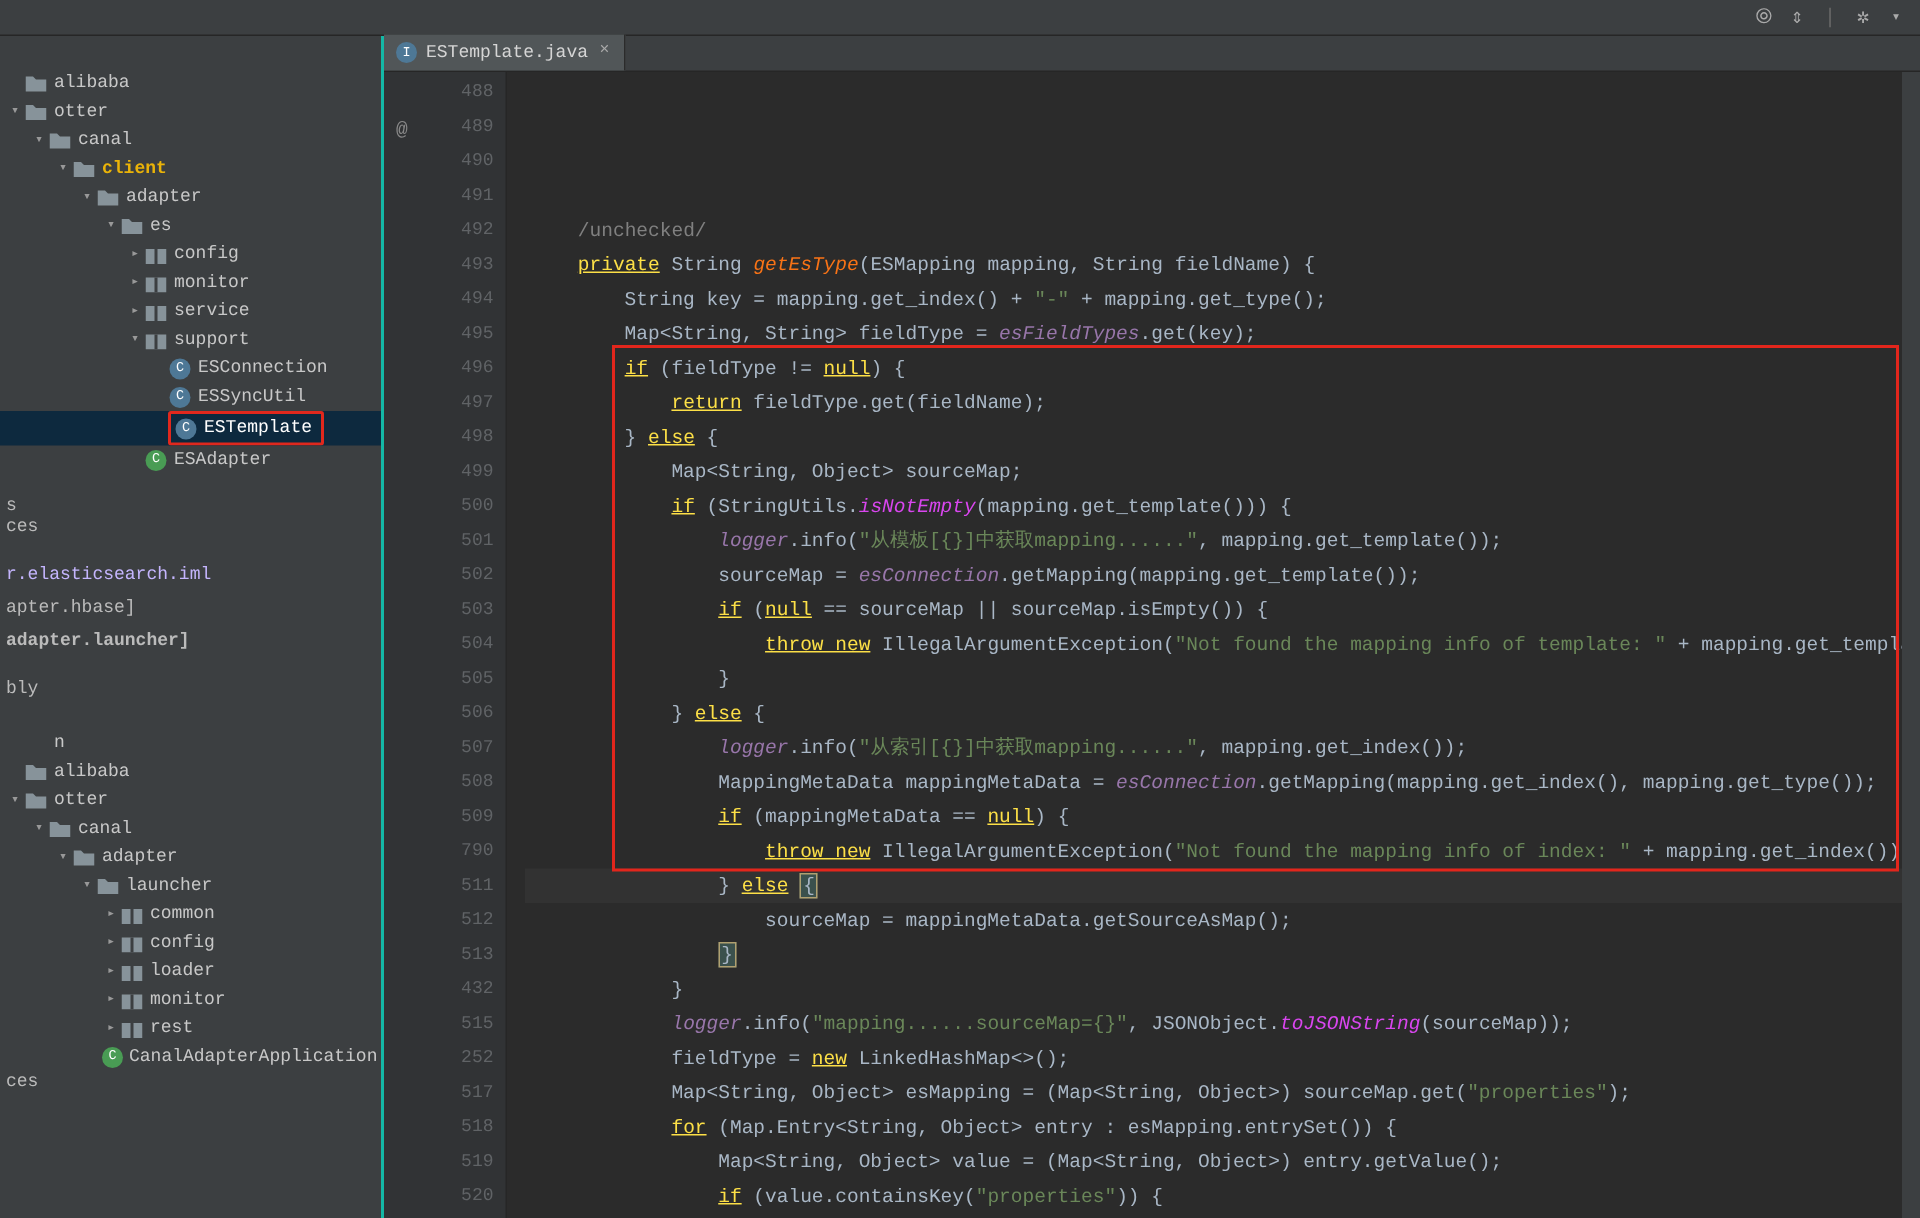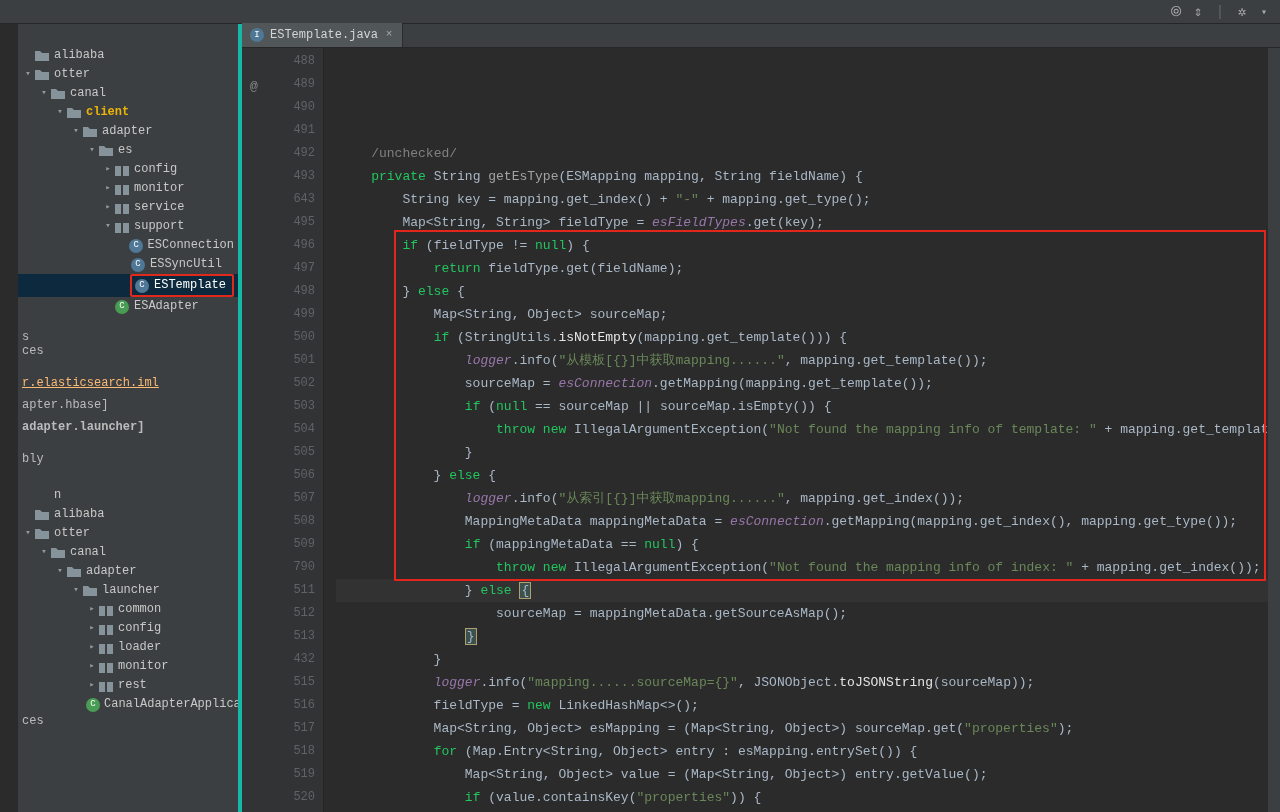--- a/index.html
+++ b/index.html
@@ -27,28 +27,27 @@
     width:16px; height:16px; margin-left:6px;
     color:#aaa; display:flex; align-items:center; justify-content:center;
     font-size:14px;
   }
   .main {
     flex:1;
     display:flex;
     min-height:0;
   }
   .side {
-    width:224px;
+    width:256px;
     background:#3c3f41;
     color:#bbb;
     overflow:hidden;
     display:flex;
     flex-direction:column;
-    border-right:4px solid #14b8a6;
-    margin-left:18px;
+    border-right:2px solid #14b8a6;
   }
   .tree {
     padding-top:6px;
     font-size:12px;
     line-height:19px;
   }
   .tree-item {
     display:flex;
     align-items:center;
     white-space:nowrap;
@@ -148,26 +147,26 @@
     font-size:13px;
     line-height:23px;
     padding:2px 0;
     white-space:pre;
     position:relative;
     overflow:hidden;
   }
   .code .line { height:23px; padding-left:4px; }
   .code .current-line { background:#323232; }
 
-  .kw { color:#22c55e; }
+  .kw { color:#fde047;text-decoration:underline; }
   .str { color:#6a8759; }
   .cm  { color:#808080; }
-  .fn  { color:#a3a3a3; }
+  .fn  { color:#f97316; font-style:italic; }
   .fld { color:#9876aa; font-style:italic; }
-  .mtd { color:#e5e5e5; }
+  .mtd { color:#d946ef; font-style:italic; }
 
   .highlight-box {
     position:absolute;
     border:2px solid #e2261c;
     pointer-events:none;
   }
   .brace-match {
     border:1px solid #b0a070;
     background:#3b514d;
     padding:0 1px;
@@ -330,21 +329,21 @@
             <span class="class-circle green">C</span>
           </span>
           <span class="label">ESAdapter</span>
         </div>
       </div>
     <div class="side-sep"></div>
     <div class="side-text">s</div>
     <div class="side-text">ces</div>
     <div class="side-sep"></div>
     <div id="mid-specials">
-        <div class="side-text tree-special" style="color: #fdba74; line-height: 22px; text-decoration: underline;">r.elasticsearch.iml</div>
+        <div class="side-text tree-special" style="color: #c4b5fd; line-height: 22px;">r.elasticsearch.iml</div>
         <div class="side-text tree-bold" style="font-weight: normal; line-height: 22px;">apter.hbase]</div>
         <div class="side-text tree-bold" style="font-weight: bold; line-height: 22px;">adapter.launcher]</div>
       </div>
     <div class="side-sep"></div>
     <div id="mid-plain" class="side-text">bly</div>
     <div class="side-sep"></div>
     <div class="tree" id="tree-bottom">
         <div class="tree-item" style="padding-left: 4px;">
           <span class="arrow"></span>
           <span class="foldicon"></span>
@@ -467,21 +466,21 @@
 
     <div class="editor-body">
 
       <div class="gutter" id="gutter">
           <div class="ln">488</div>
           <div class="ln">489<span class="mark-at">@</span></div>
           <div class="ln">490</div>
           <div class="ln">491</div>
           <div class="ln">492</div>
           <div class="ln">493</div>
-          <div class="ln">643</div>
+          <div class="ln">494</div>
           <div class="ln">495</div>
           <div class="ln">496</div>
           <div class="ln">497</div>
           <div class="ln">498</div>
           <div class="ln">499</div>
           <div class="ln">500</div>
           <div class="ln">501</div>
           <div class="ln">502</div>
           <div class="ln">503</div>
           <div class="ln">504</div>
@@ -489,21 +488,21 @@
           <div class="ln">506</div>
           <div class="ln">507</div>
           <div class="ln">508</div>
           <div class="ln">509</div>
           <div class="ln">790</div>
           <div class="ln">511</div>
           <div class="ln">512</div>
           <div class="ln">513</div>
           <div class="ln">432</div>
           <div class="ln">515</div>
-          <div class="ln">516</div>
+          <div class="ln">252</div>
           <div class="ln">517</div>
           <div class="ln">518</div>
           <div class="ln">519</div>
           <div class="ln">520</div>
           <div class="ln">521</div>
         </div>
       <div class="fold-strip"></div>
       <div class="code" id="code">
         
         <div class="highlight-box" id="redbox" style="top: 182px; left: 58px; right: 2px; height: 351px;"></div>

